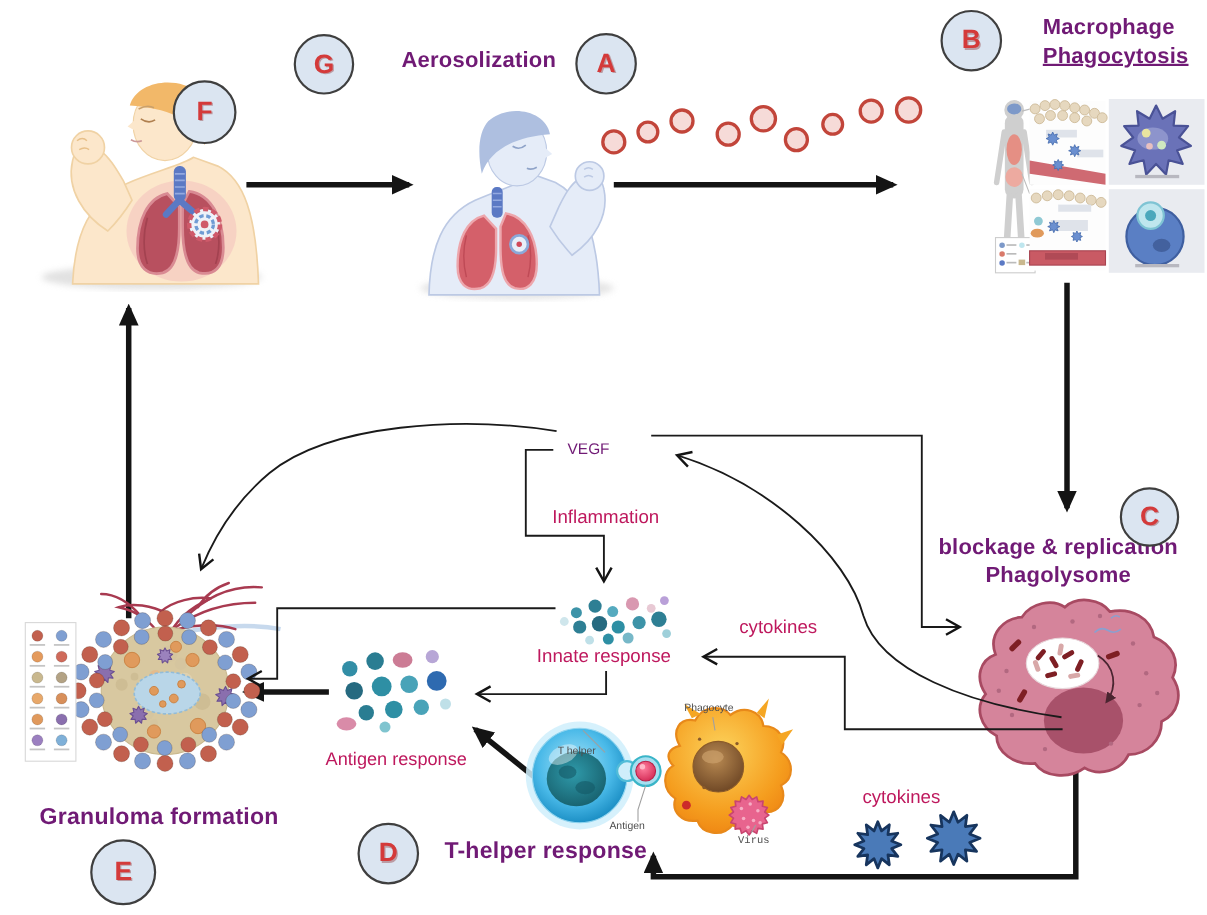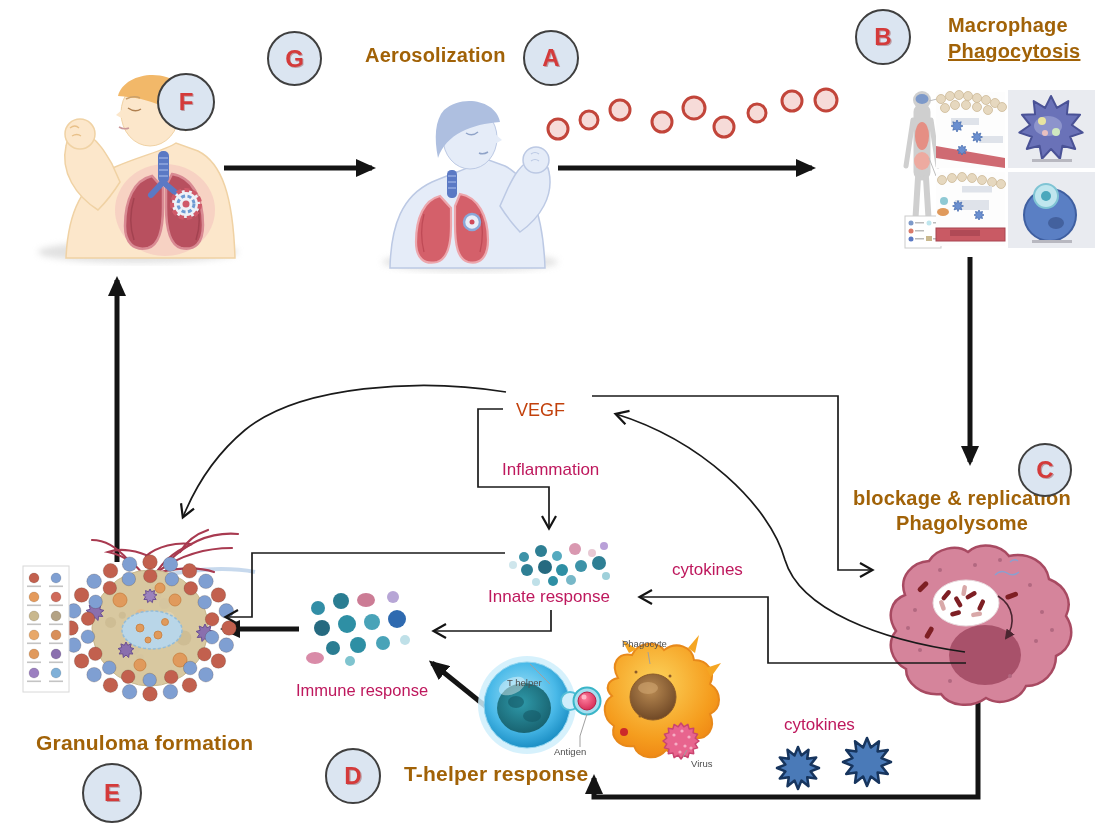--- a/index.html
+++ b/index.html
@@ -1,21 +1,21 @@
 <!DOCTYPE html>
 <html><head>
 <meta charset="utf-8">
 <style>
   html,body{margin:0;padding:0;background:#fff;}
   .stage{position:relative;width:1097px;height:832px;background:#ffffff;overflow:hidden;
          font-family:"Liberation Sans",sans-serif;}
   .stage svg.canvas{position:absolute;left:0;top:0;}
   .lbl{position:absolute;color:#be185d;font-size:17px;white-space:nowrap;}
-  .lbl-bold{position:absolute;color:#a16207;font-weight:bold;font-size:20px;white-space:nowrap;letter-spacing:.2px;}
-  .lbl-mid{position:absolute;color:#c2410c;font-size:18px;white-space:nowrap;}
+  .lbl-bold{position:absolute;color:#701a75;font-weight:bold;font-size:20px;white-space:nowrap;letter-spacing:.2px;}
+  .lbl-mid{position:absolute;color:#701a75;font-size:14px;white-space:nowrap;}
   .lbl-tiny{position:absolute;color:#4f4f4f;font-size:9.5px;white-space:nowrap;text-align:right;}
   .badge{position:absolute;border-radius:50%;background:#dbe5f1;border:2px solid #3f3f3f;
          display:flex;align-items:center;justify-content:center;
          color:#d43a3a;font-weight:bold;font-size:24px;
          text-shadow:1.2px 1.2px 0 rgba(130,20,20,.35);}
   .center2{text-align:center;line-height:25px;}
 </style>
 </head>
 <body>
 
@@ -489,28 +489,28 @@
 <div class="lbl-bold" style="left:948px;top:14px;">Macrophage</div>
 <div class="lbl-bold" style="left:948px;top:40px;text-decoration:underline;">Phagocytosis</div>
 <div class="lbl-bold center2" style="left:852px;top:486px;width:220px;">
   <div>blockage &amp; replication</div>
   <div>Phagolysome</div>
 </div>
 <div class="lbl-mid" style="left:516px;top:400px;">VEGF</div>
 <div class="lbl" style="left:502px;top:460px;">Inflammation</div>
 <div class="lbl" style="left:488px;top:587px;">Innate response</div>
 <div class="lbl" style="left:672px;top:560px;">cytokines</div>
-<div class="lbl" style="left:296px;top:681px;font-size:16.5px;">Immune response</div>
+<div class="lbl" style="left:296px;top:681px;font-size:16.5px;">Antigen response</div>
 <div class="lbl-bold" style="left:404px;top:762px;font-size:21px;">T-helper response</div>
 <div class="lbl-bold" style="left:36px;top:731px;font-size:21px;">Granuloma formation</div>
 <div class="lbl" style="left:784px;top:715px;">cytokines</div>
 <div class="lbl-tiny" style="left:507px;top:651px;margin-top:26px;">T helper</div>
 <div class="lbl-tiny" style="left:622px;top:638px;">Phagocyte</div>
 <div class="lbl-tiny" style="left:554px;top:746px;">Antigen</div>
-<div class="lbl-tiny" style="left:691px;top:758px;">Virus</div>
+<div class="lbl-tiny" style="left:671px;top:758px;font-family:Liberation Mono, monospace;">Virus</div>
 
 <div class="badge" style="left:523px;top:30px;width:52px;height:52px;">A</div>
 <div class="badge" style="left:855px;top:9px;width:52px;height:52px;">B</div>
 <div class="badge" style="left:1018px;top:443px;width:50px;height:50px;">C</div>
 <div class="badge" style="left:325px;top:748px;width:52px;height:52px;">D</div>
 <div class="badge" style="left:82px;top:763px;width:56px;height:56px;">E</div>
 <div class="badge" style="left:157px;top:73px;width:54px;height:54px;">F</div>
 <div class="badge" style="left:267px;top:31px;width:51px;height:51px;">G</div>
 
 </div>

